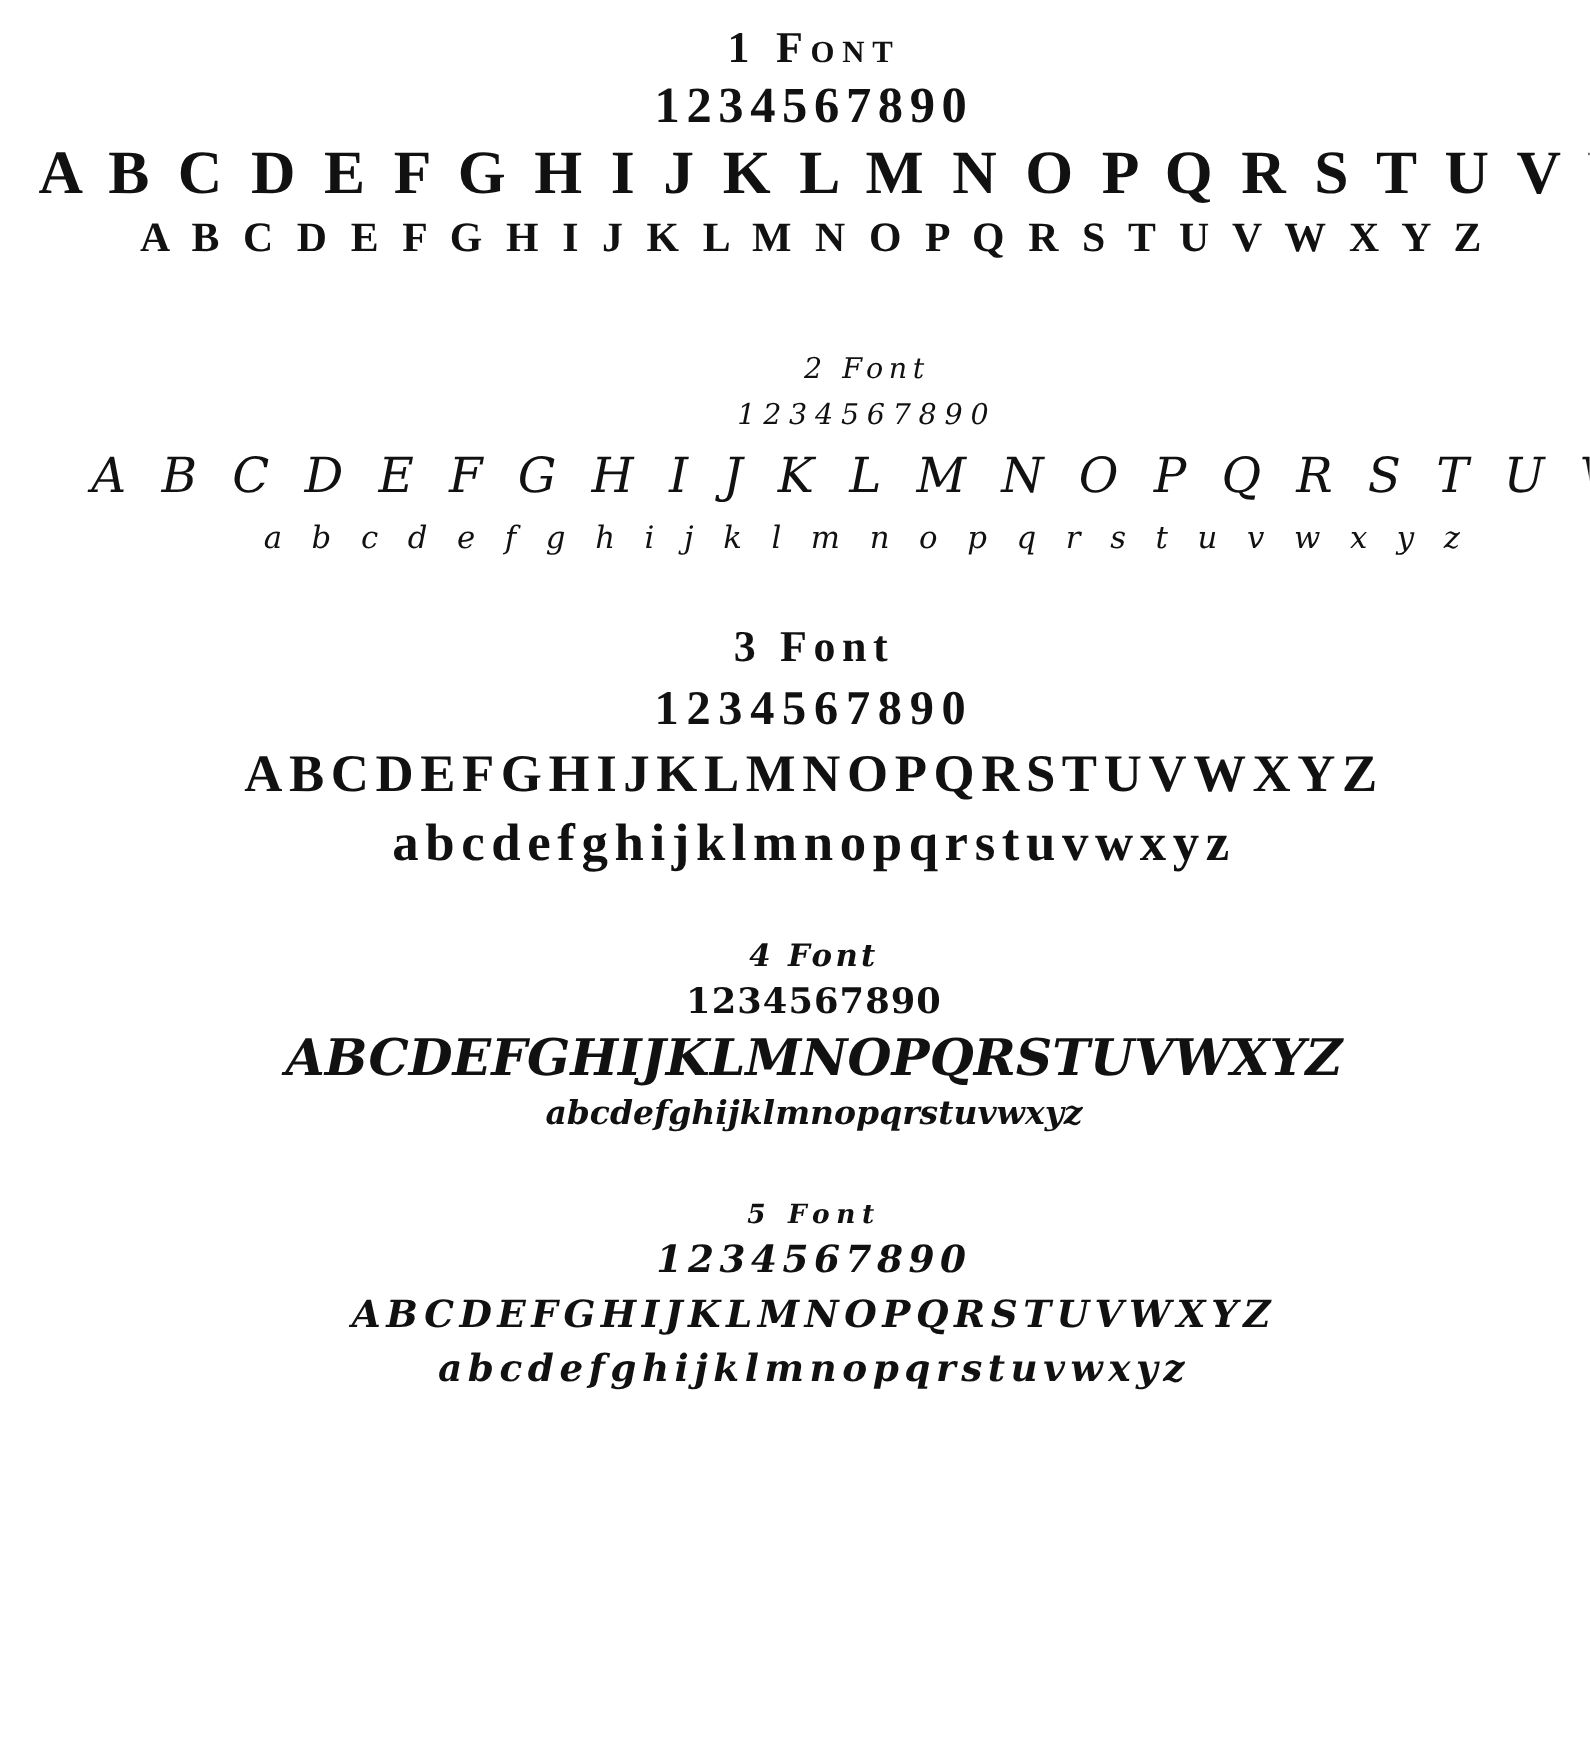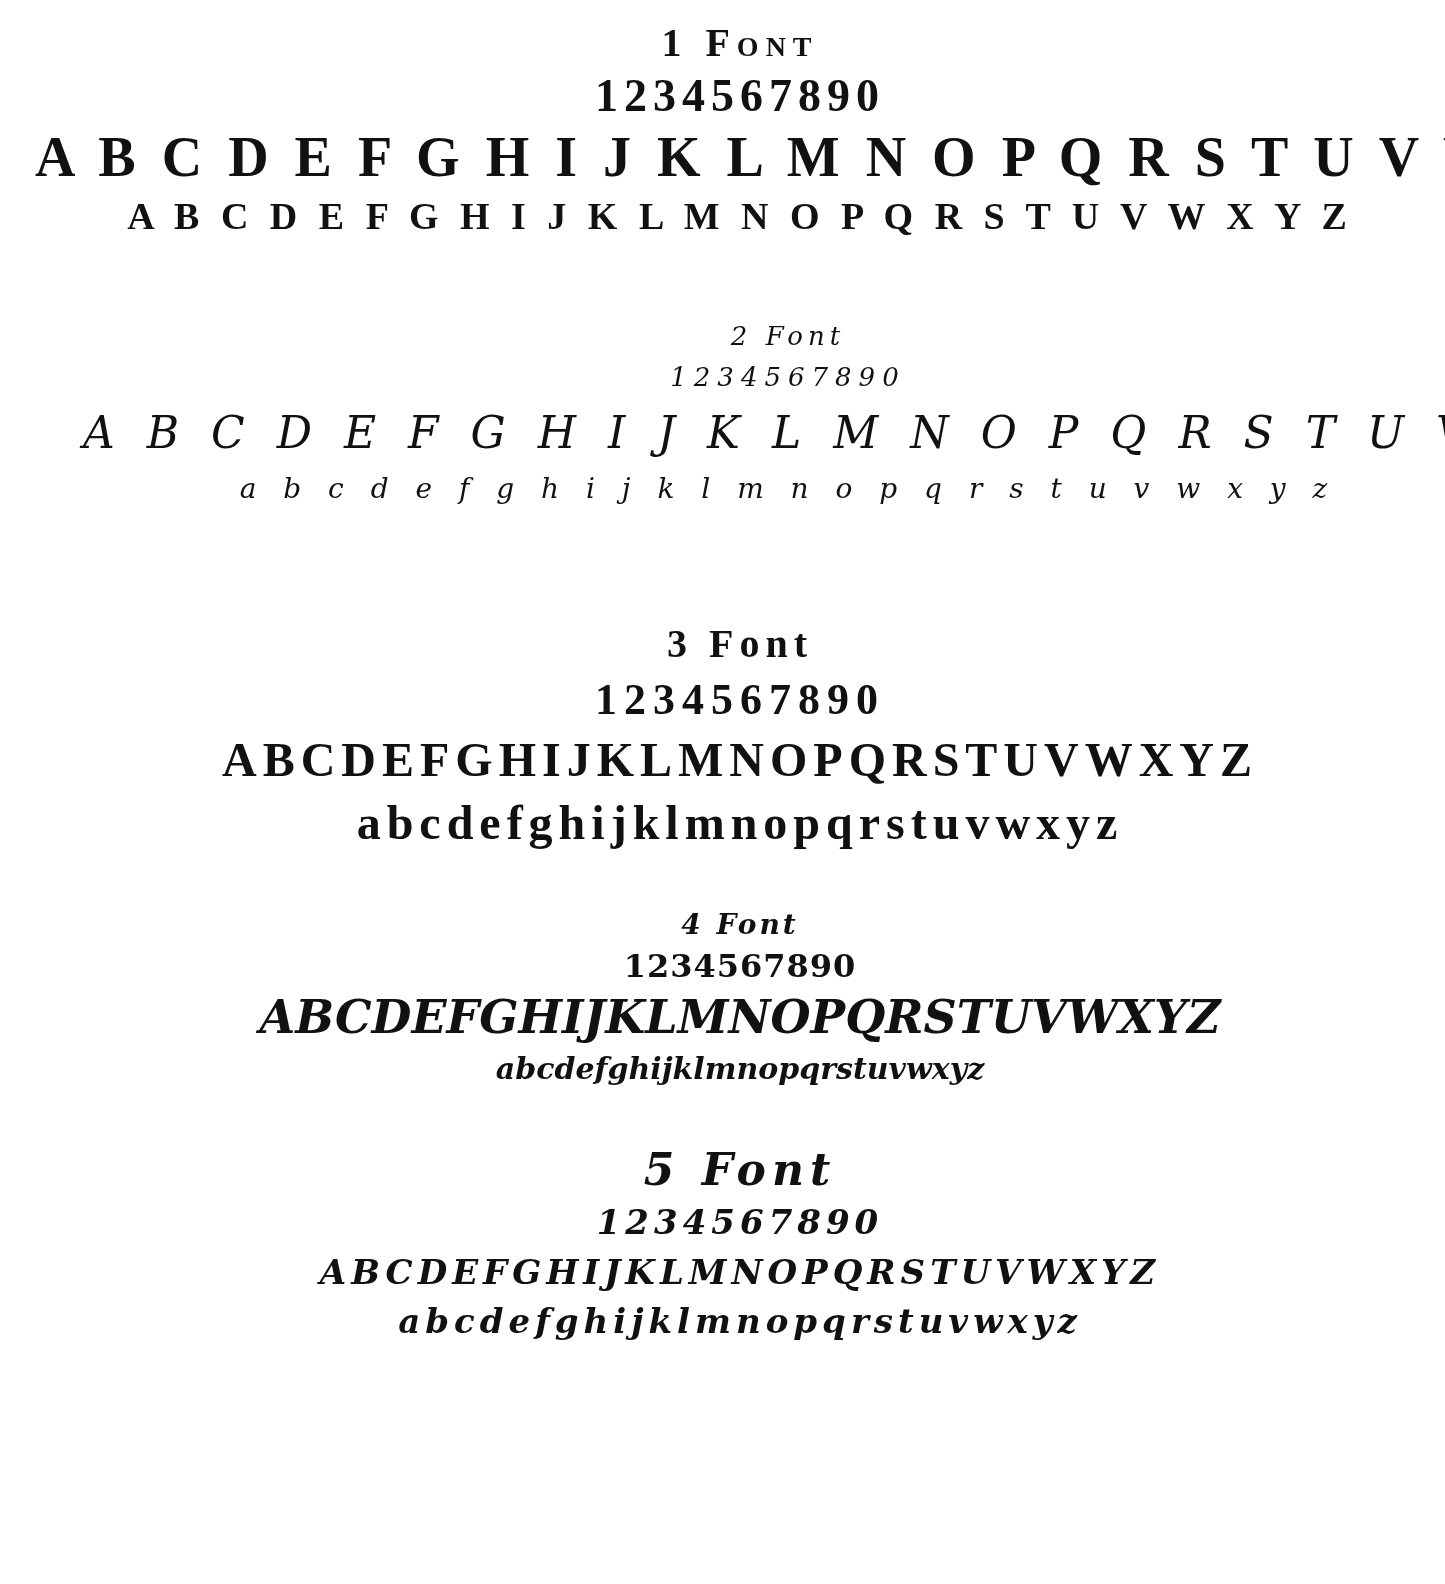--- a/index.html
+++ b/index.html
@@ -90,21 +90,21 @@
   }
   .b2 .lower {
     font-family: "DejaVu Serif", serif;
     font-style: italic;
     font-size: 28px;
     letter-spacing: 9px;
     margin-top: 18px;
   }
 
   
-  .b3 { margin-top: 120px; }
+  .b3 { margin-top: 64px; }
   .b3 .title {
     font-family: "Liberation Serif", serif;
     font-weight: 700;
     font-size: 40px;
     letter-spacing: 6px;
   }
   .b3 .digits {
     font-family: "Liberation Serif", serif;
     font-weight: 700;
     font-size: 44px;
@@ -158,21 +158,21 @@
     letter-spacing: 0px;
     margin-top: 12px;
   }
 
   
   .b5 { margin-top: 62px; }
   .b5 .title {
     font-family: "DejaVu Serif", serif;
     font-weight: 700;
     font-style: italic;
-    font-size: 44px;
+    font-size: 24px;
     letter-spacing: 6px;
   }
   .b5 .digits {
     font-family: "DejaVu Serif", serif;
     font-weight: 700;
     font-style: italic;
     font-size: 34px;
     letter-spacing: 5px;
     margin-top: 12px;
   }

